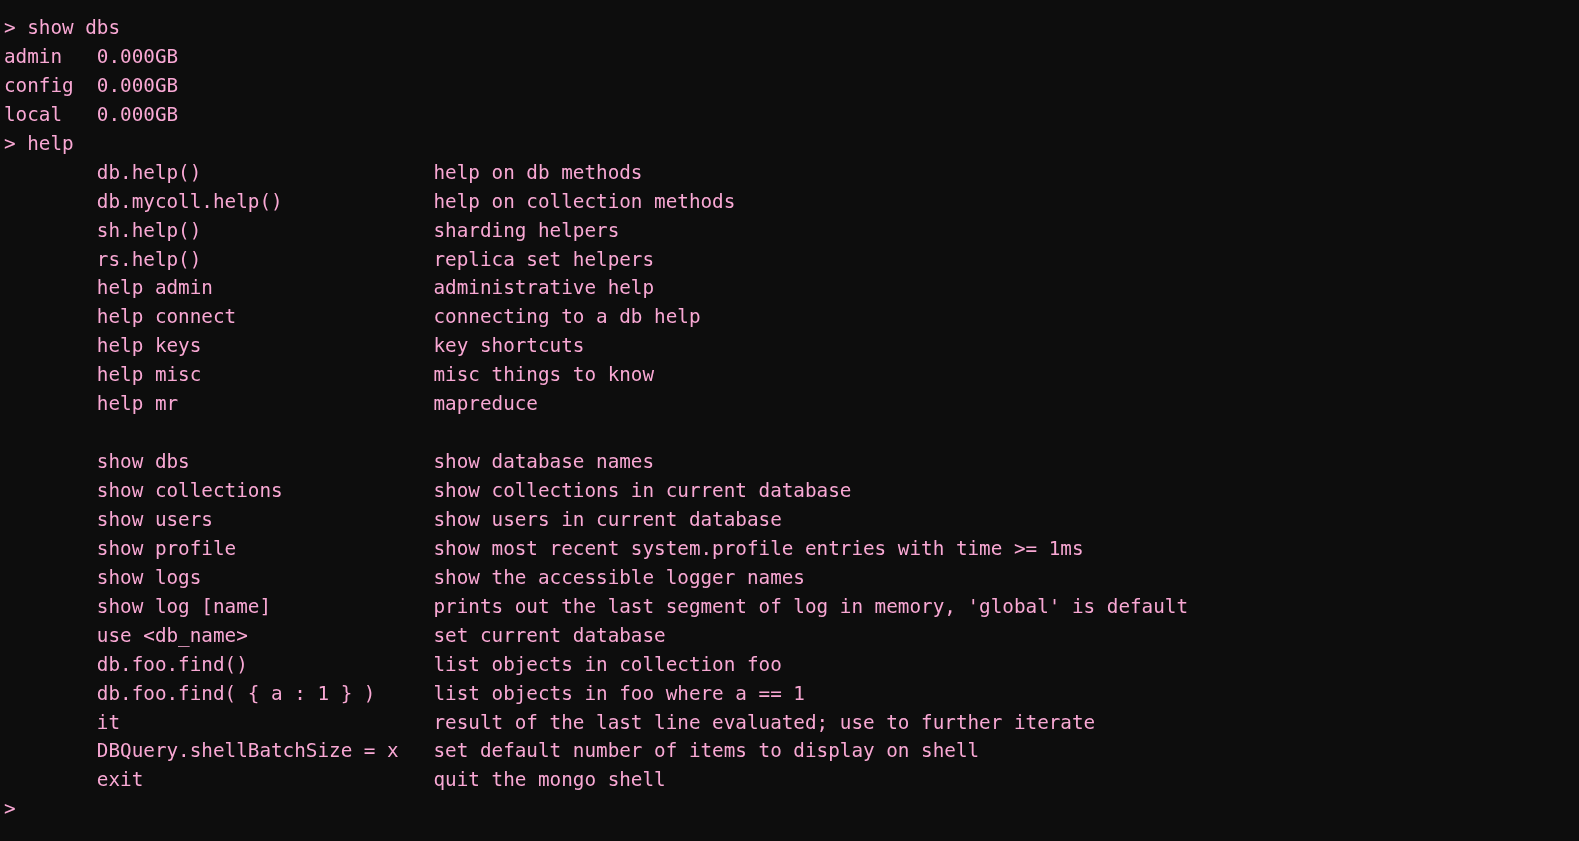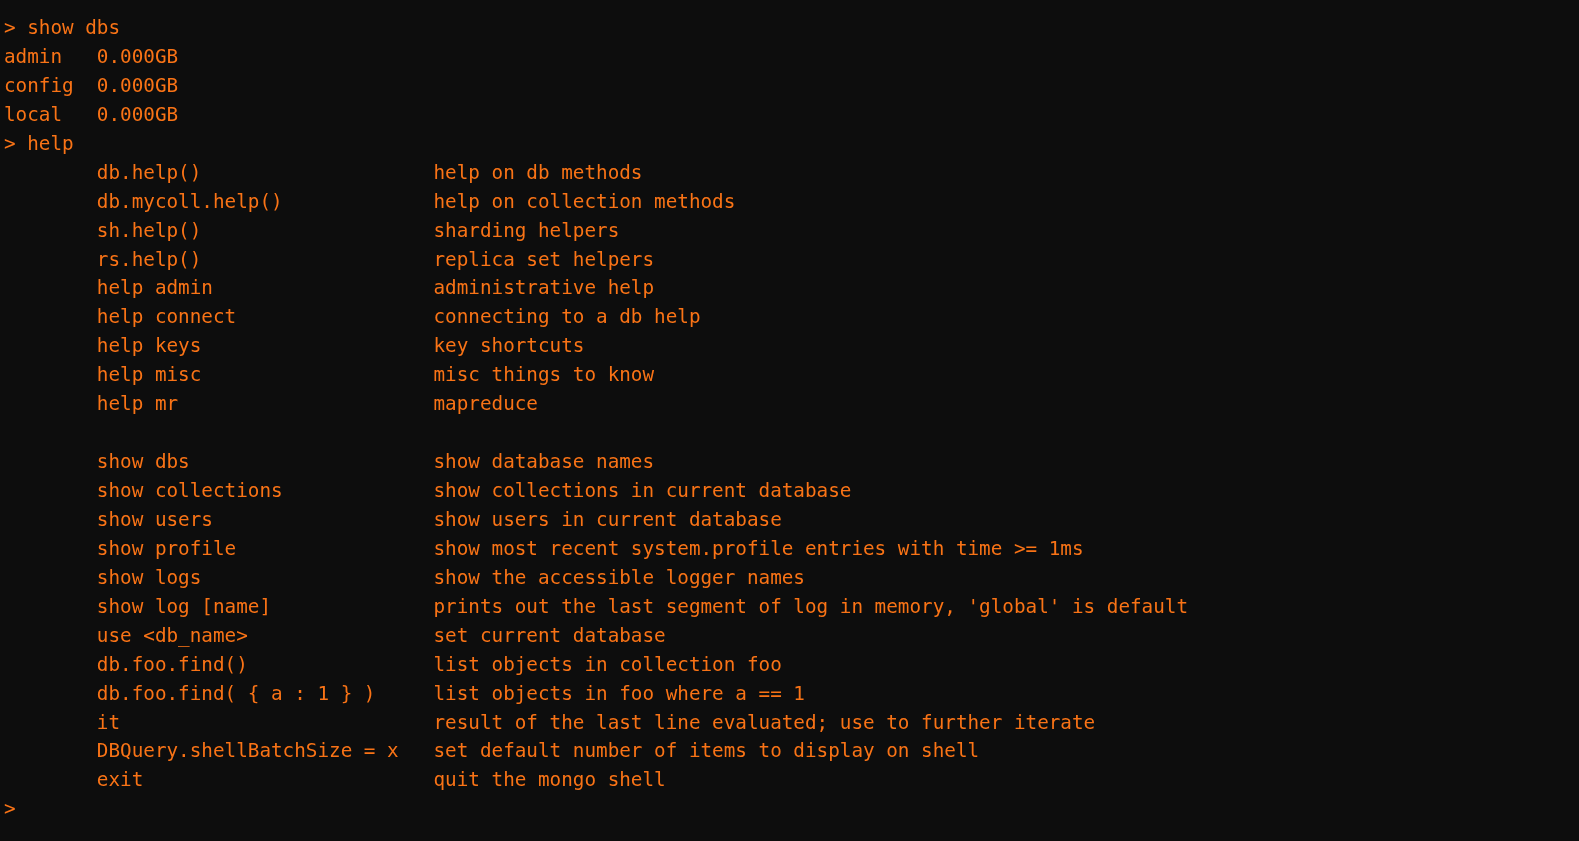--- a/index.html
+++ b/index.html
@@ -9,21 +9,21 @@
   }
   body {
     width: 1579px;
     height: 841px;
     overflow: hidden;
   }
   #terminal {
     width: 1579px;
     height: 841px;
     background: #0d0d0d;
-    color: #f97316;
+    color: #f9a8d4;
     font-family: "DejaVu Sans Mono", "Liberation Mono", monospace;
     font-size: 19.3px;
     line-height: 28.95px;
     letter-spacing: 0px;
     padding: 14px 0 0 4px;
     box-sizing: border-box;
     white-space: pre;
     overflow: hidden;
   }
   .line {

